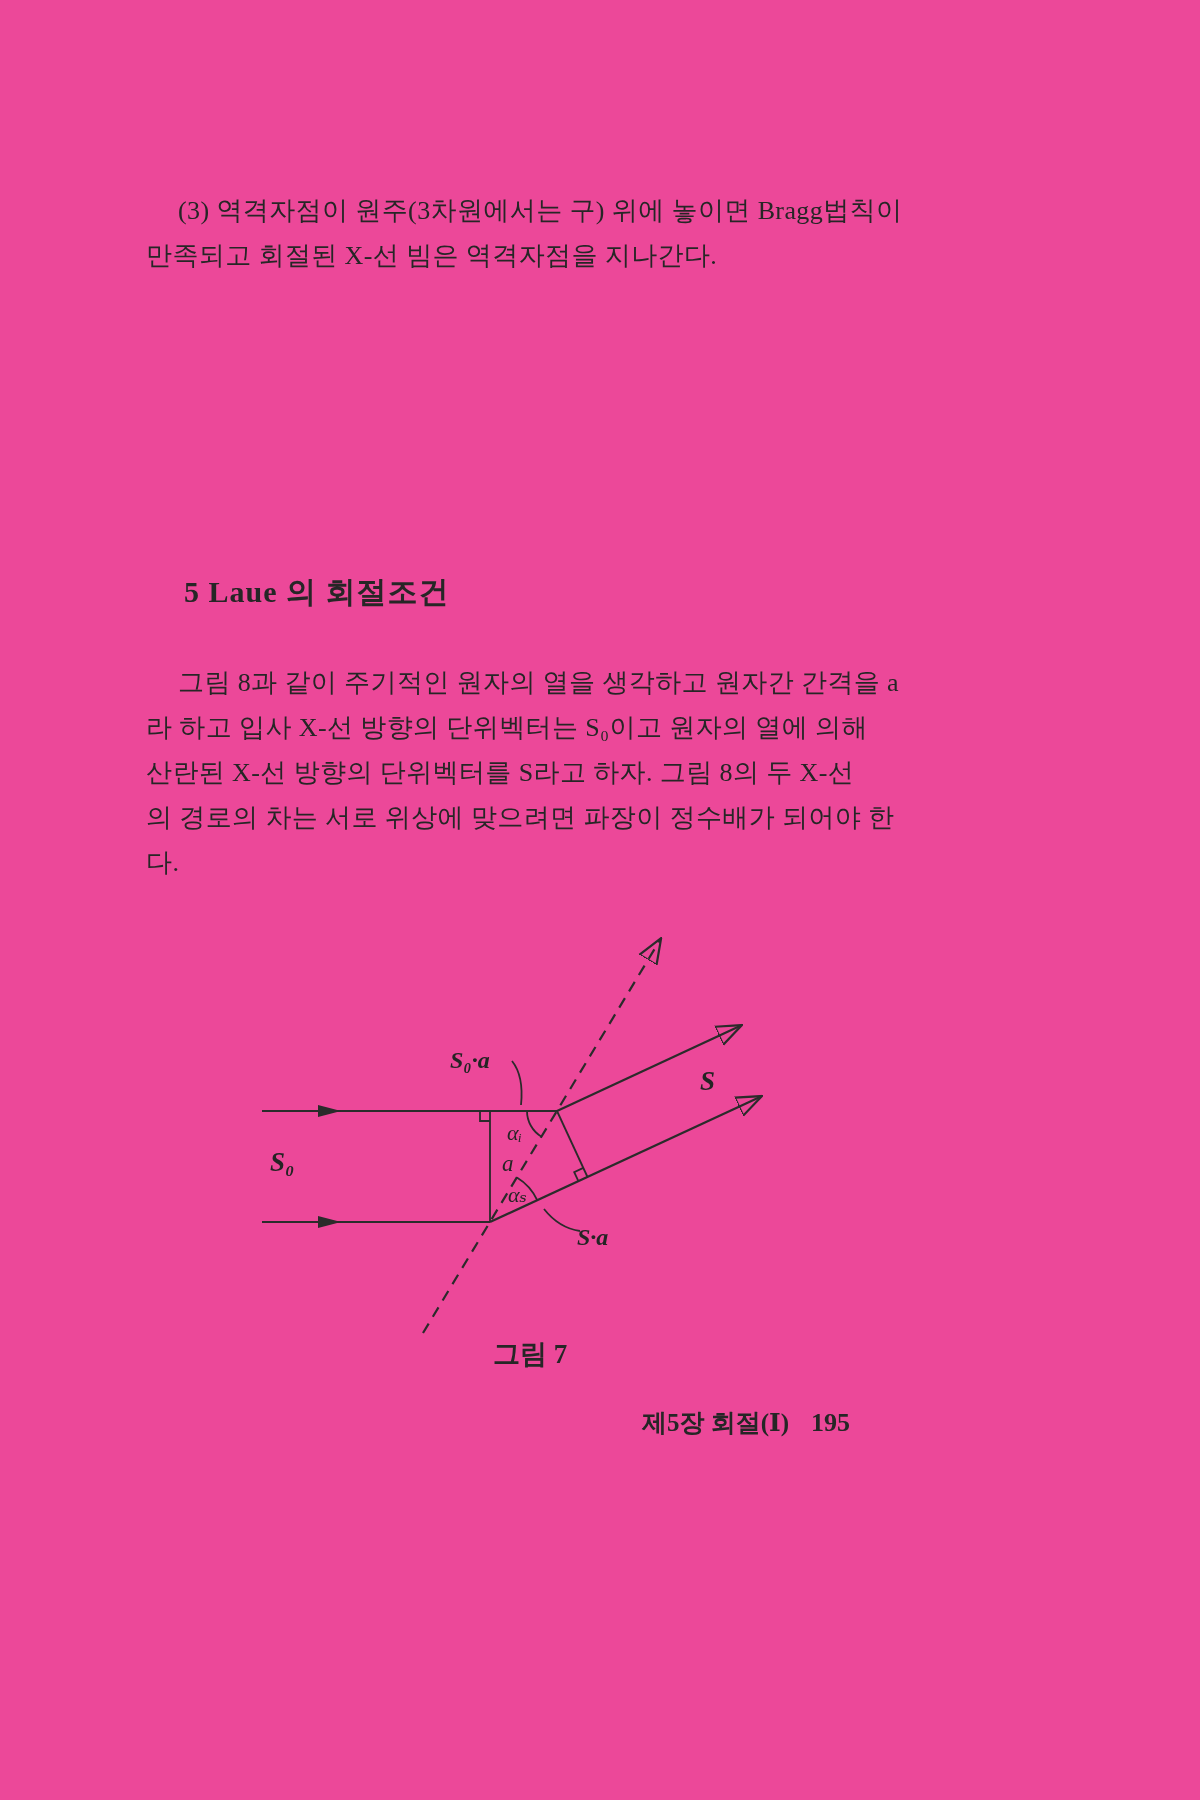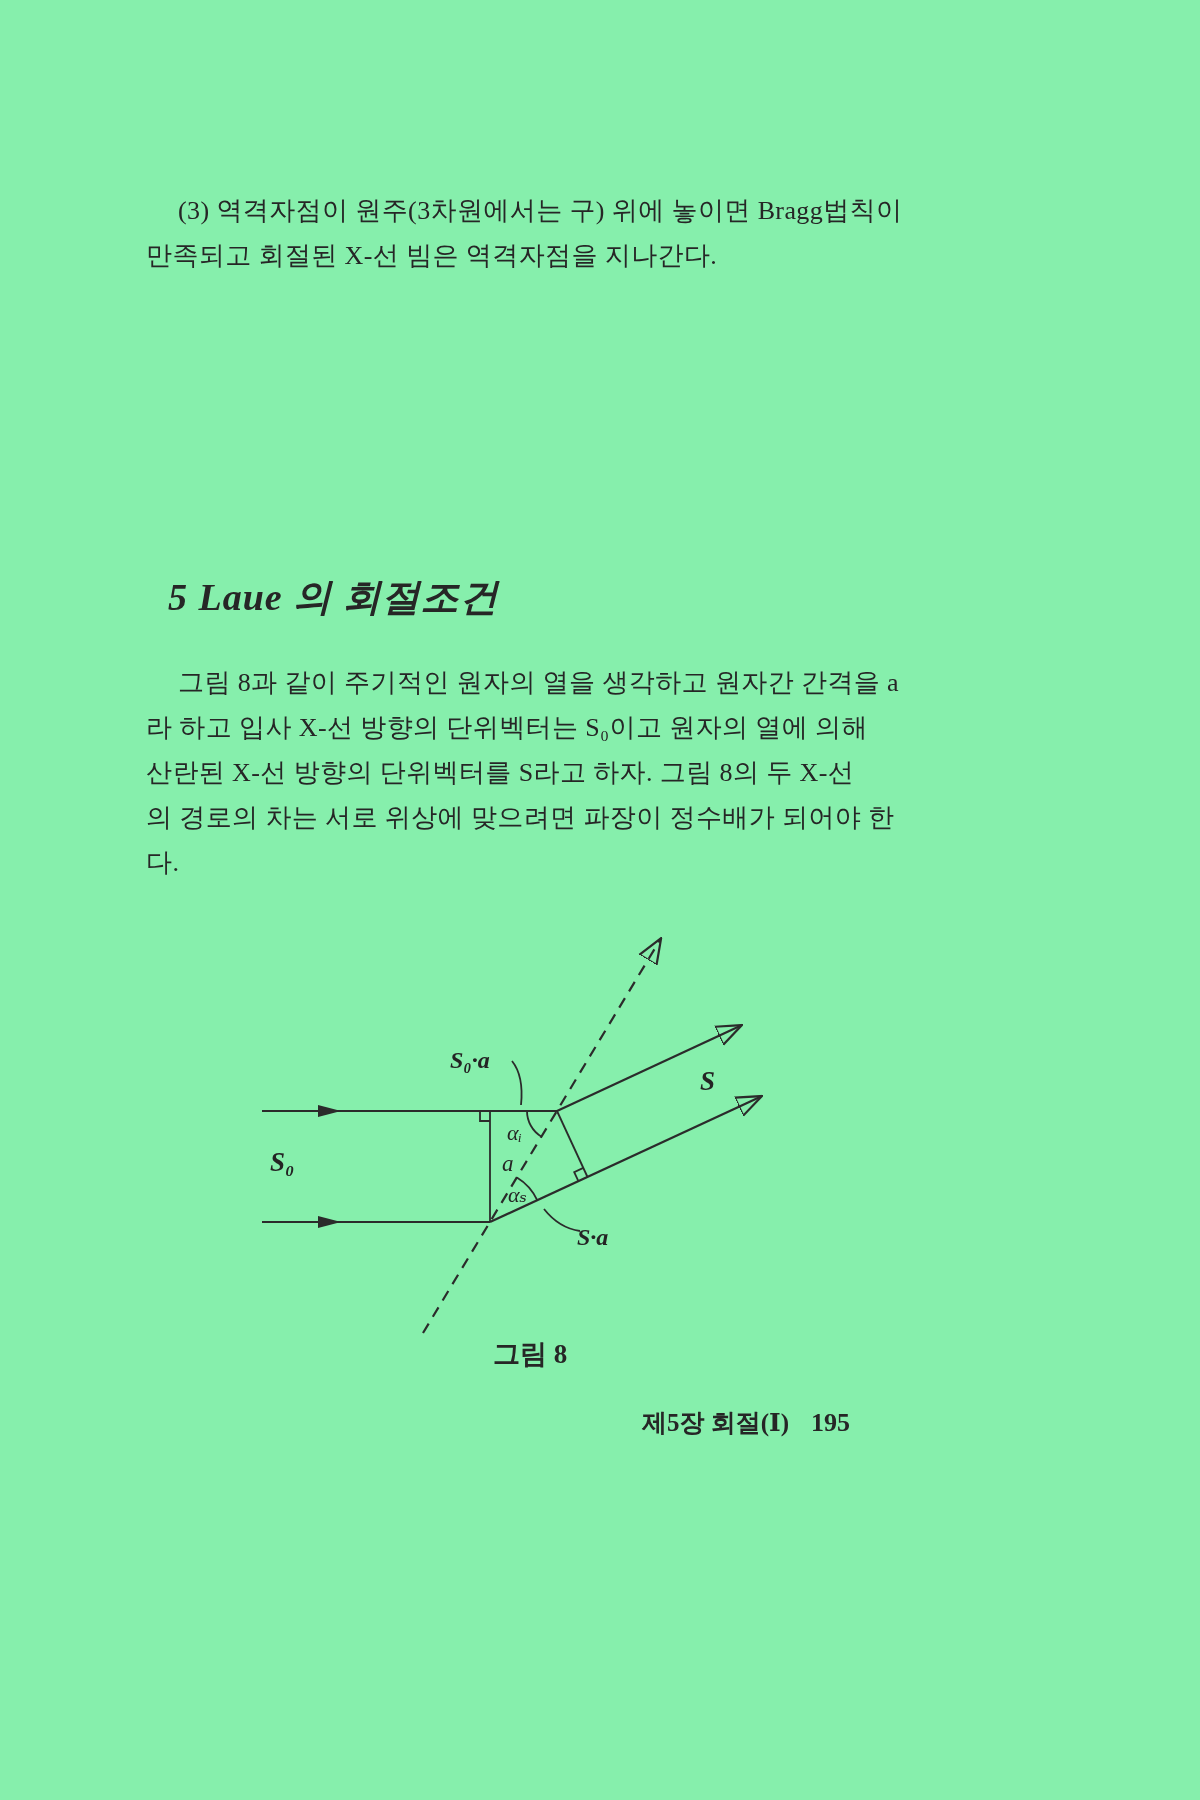--- a/index.html
+++ b/index.html
@@ -1,30 +1,30 @@
 <!DOCTYPE html>
 <html><head>
 <meta charset="utf-8">
 <style>
   * { margin:0; padding:0; box-sizing:border-box; }
   html,body { background:#e9e9e9; }
   body { font-family:"Liberation Serif","DejaVu Serif",serif; }
   .page {
     position:relative; width:1200px; height:1800px; margin:0 auto;
-    background:#86efac; color:#262626; overflow:hidden;
+    background:#ec4899; color:#262626; overflow:hidden;
   }
   .text-block  { position:absolute; left:146px; top:188px; width:758px; }
   .text-block-2{ position:absolute; left:146px; top:660px; width:758px; }
   .para {
     white-space:pre-line; text-align:justify; text-indent:32px;
     font-size:26px; line-height:45px; letter-spacing:0.4px;
   }
   .section-heading {
-    position:absolute; left:168px; top:572px;
-    font-size:38px; font-weight:bold; letter-spacing:1px;font-style:italic;
+    position:absolute; left:184px; top:572px;
+    font-size:30px; font-weight:bold; letter-spacing:1px;
   }
   .figure-area { position:absolute; left:150px; top:918px; width:820px; height:430px; }
   .figure-caption {
     position:absolute; left:150px; top:1336px; width:760px;
     text-align:center; font-size:27px; font-weight:bold;
   }
   .footer {
     position:absolute; top:1406px; left:450px; width:400px;
     text-align:right; font-size:25px; font-weight:bold;
   }
@@ -92,19 +92,19 @@
       <text x="120" y="253" font-size="27" class="bold">S₀</text>
       <text x="550" y="172" font-size="27" class="bold">S</text>
       <text x="300" y="150" font-size="24" class="bold">S₀·a</text>
       <text x="427" y="327" font-size="24" class="bold">S·a</text>
       <text x="357" y="222" font-size="22">αᵢ</text>
       <text x="352" y="253" font-size="23">a</text>
       <text x="358" y="284" font-size="22">αₛ</text>
     </svg>
   </div>
 
-  <div class="figure-caption">그림 8</div>
+  <div class="figure-caption">그림 7</div>
 
   <div class="footer">
     <span>제5장 회절(Ⅰ)</span><span class="page-num">195</span>
   </div>
 
 </div>
 
 </body></html>

